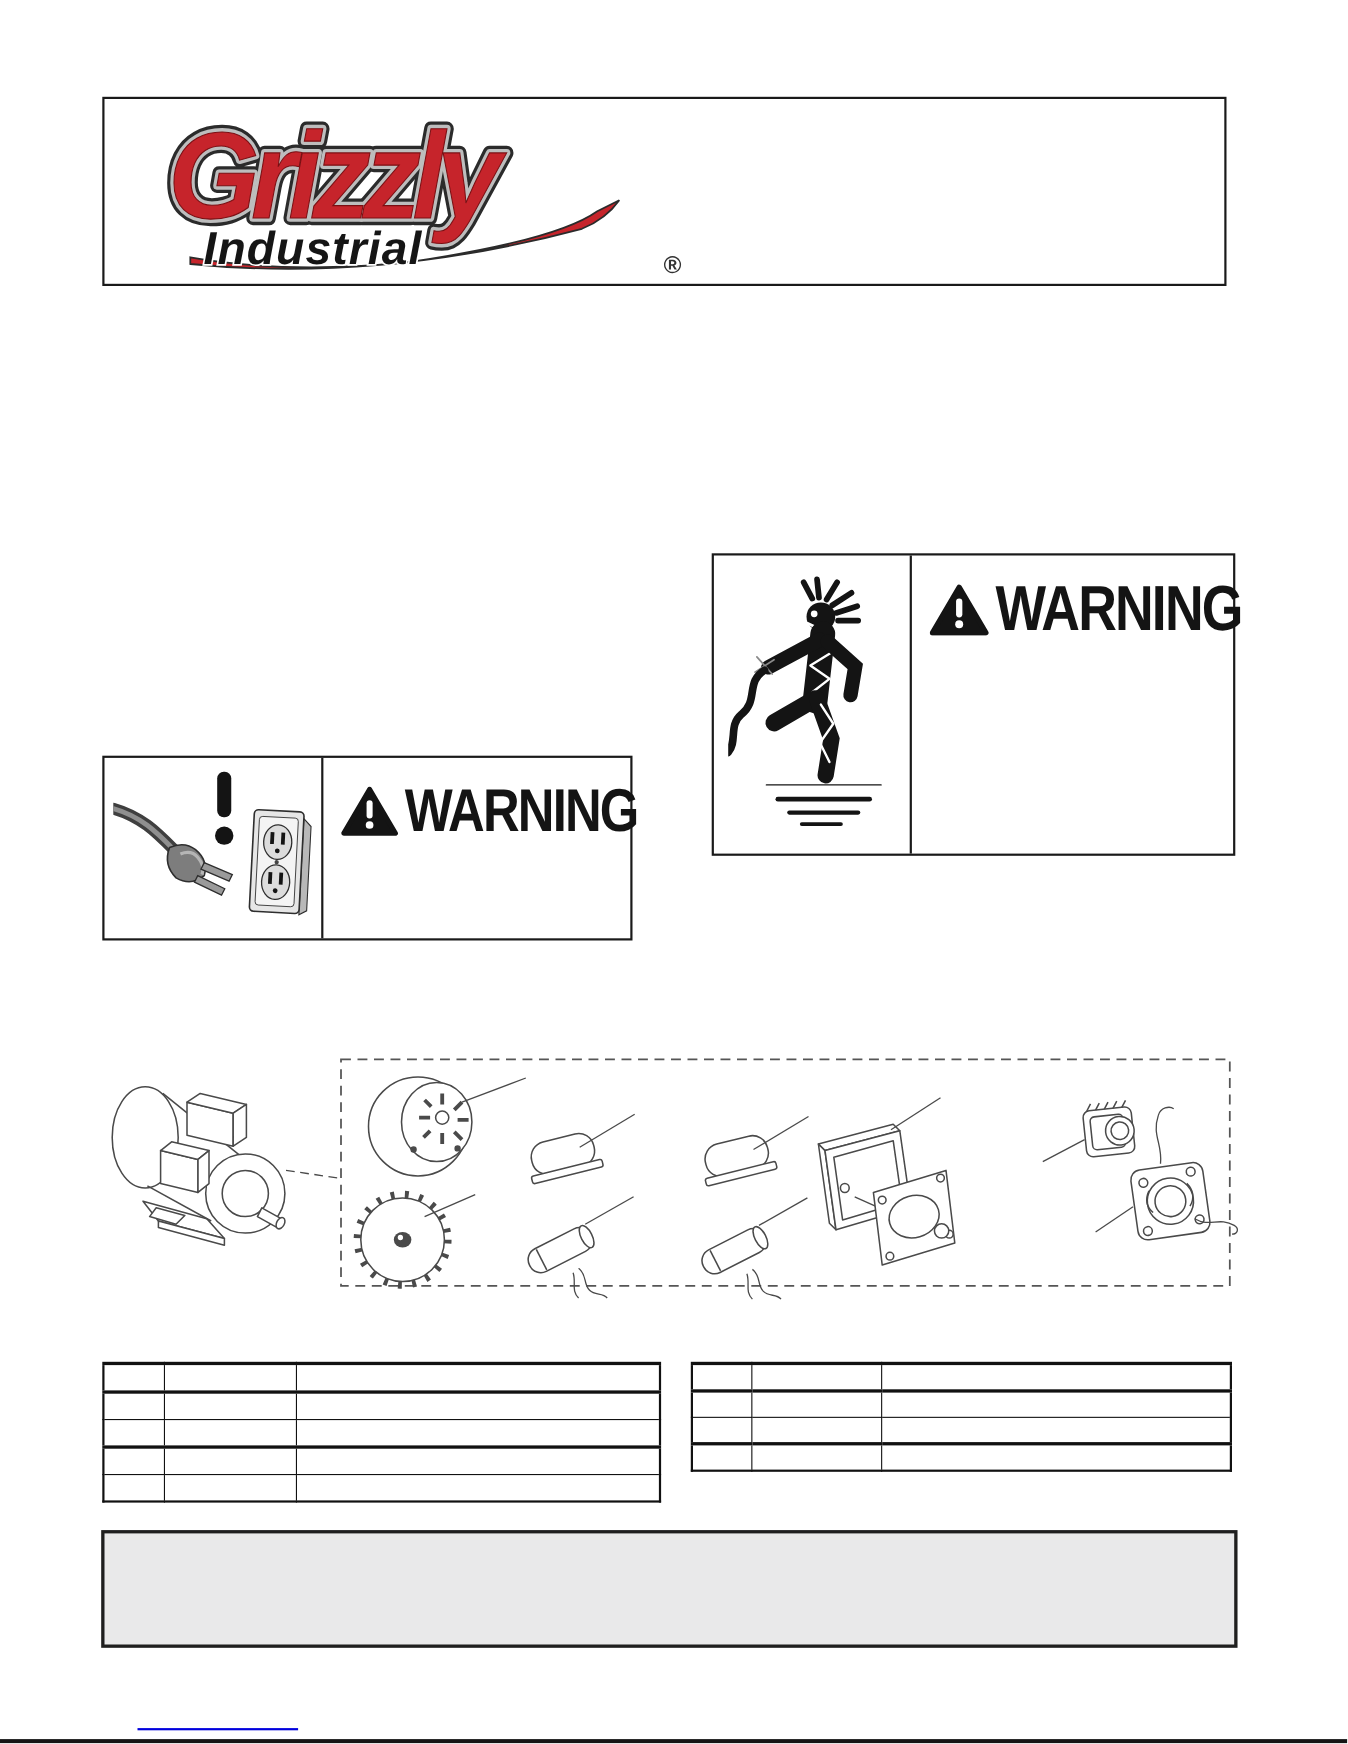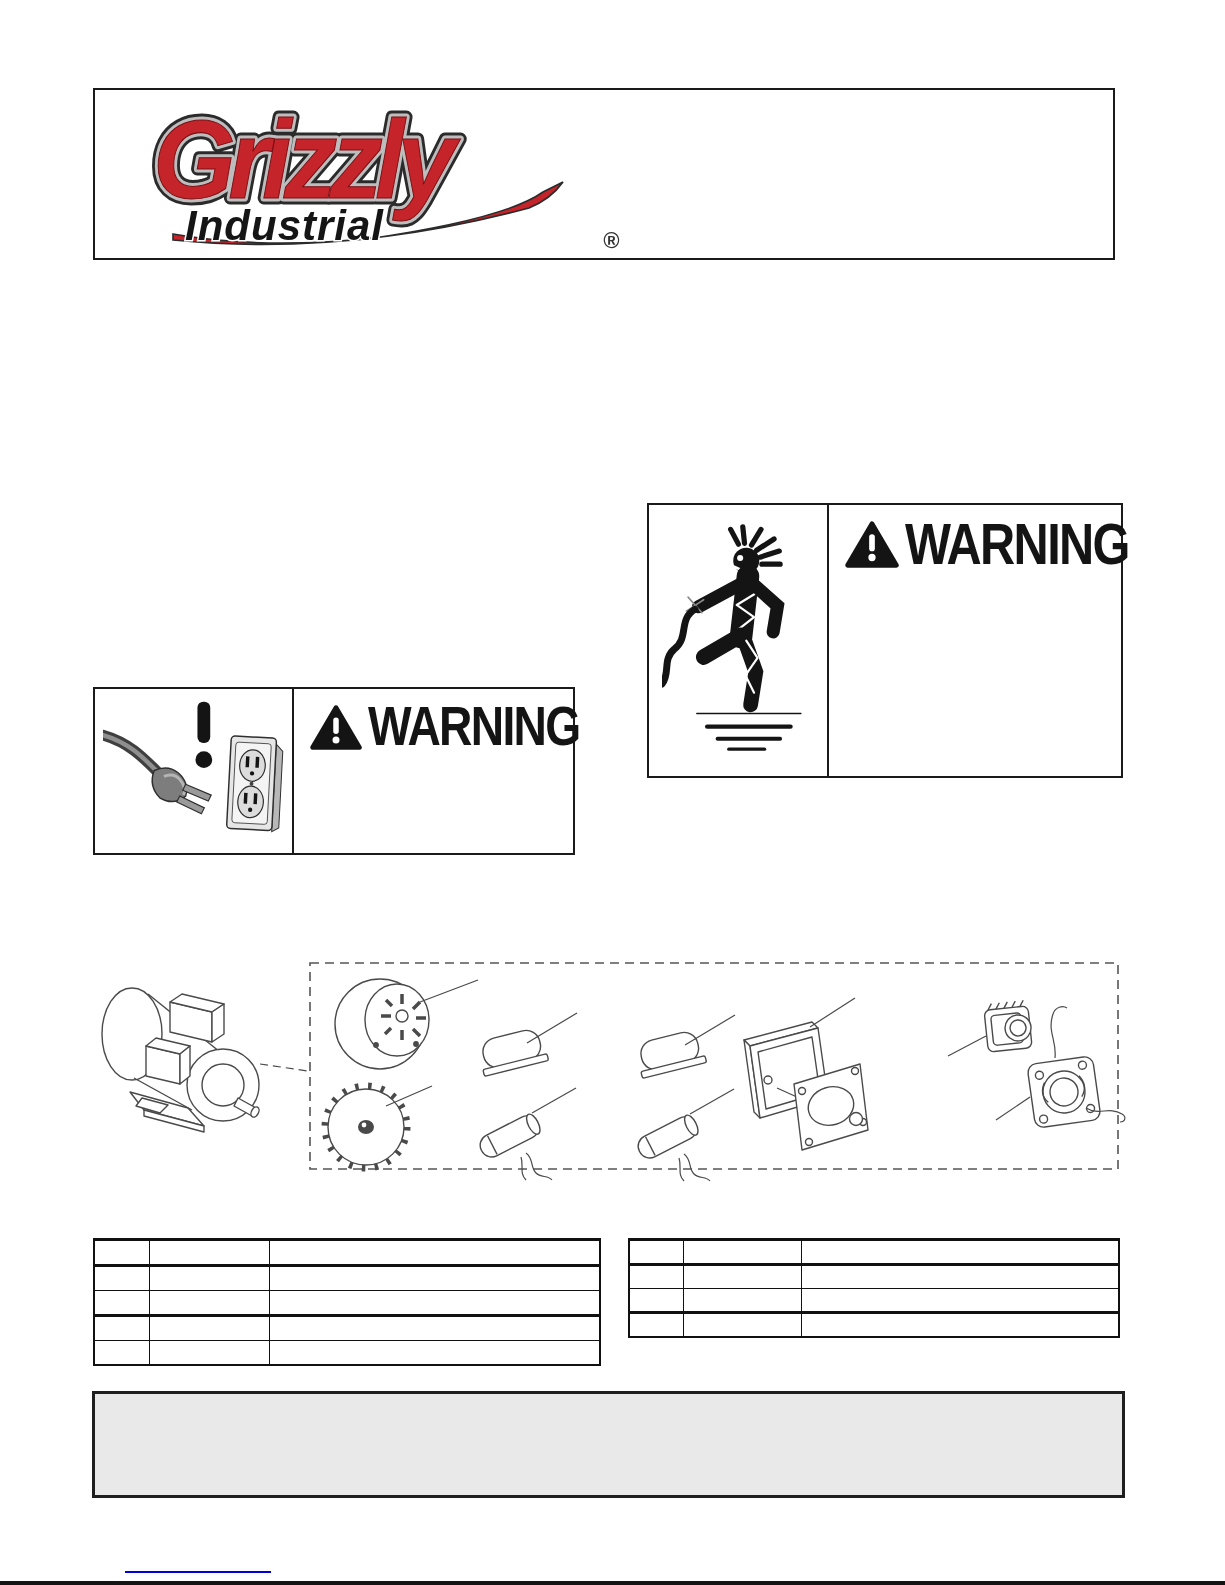--- a/index.html
+++ b/index.html
@@ -12,21 +12,21 @@
   .logo-svg{position:absolute;left:50px;top:8px;width:500px;height:156px;}
   .logo-svg text{font-family:"Liberation Sans",sans-serif;font-style:italic;font-weight:bold;}
 
   
   .warnbox{border:2px solid #1a1a1a;background:#fff;display:flex;}
   .warn-right{left:647px;top:503px;width:476px;height:275px;}
   .warn-left{left:93px;top:687px;width:482px;height:168px;}
   .warn-pic{border-right:2px solid #1a1a1a;flex:0 0 auto;display:flex;align-items:flex-start;justify-content:center;}
   .warn-right .warn-pic{width:178px;}
   .warn-left  .warn-pic{width:197px;}
-  .warn-body{flex:1 1 auto;padding:10px 0 0 16px;}
+  .warn-body{flex:1 1 auto;padding:20px 0 0 16px;}
   .warn-head{display:flex;align-items:center;gap:6px;}
   .warn-title{font-weight:bold;letter-spacing:-2px;transform:scaleX(.84);transform-origin:left center;
               color:#141414;white-space:nowrap;line-height:1;}
   .warn-right .warn-title{font-size:58px;}
   .warn-left  .warn-title{font-size:55px;}
   .tri-icon{flex:0 0 auto;}
 
   
   .diagram-svg{left:80px;top:950px;width:1060px;height:235px;}
 

